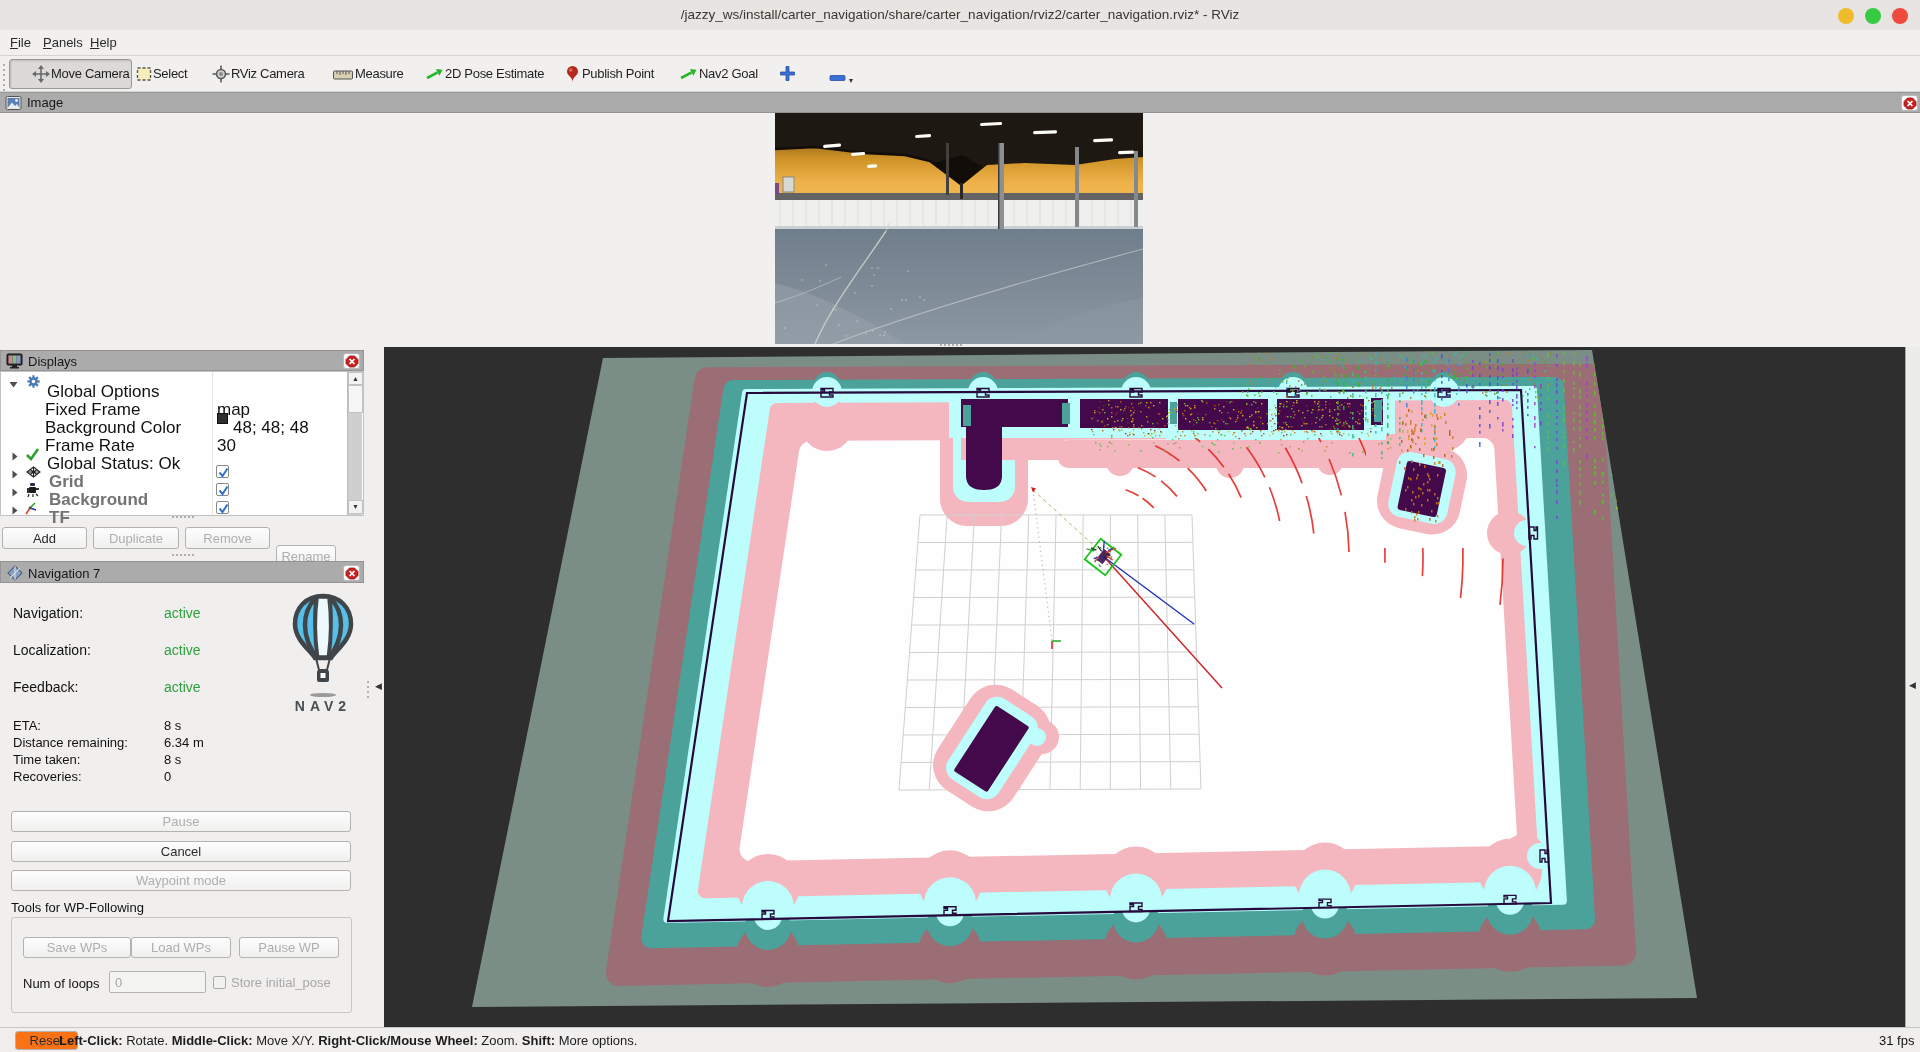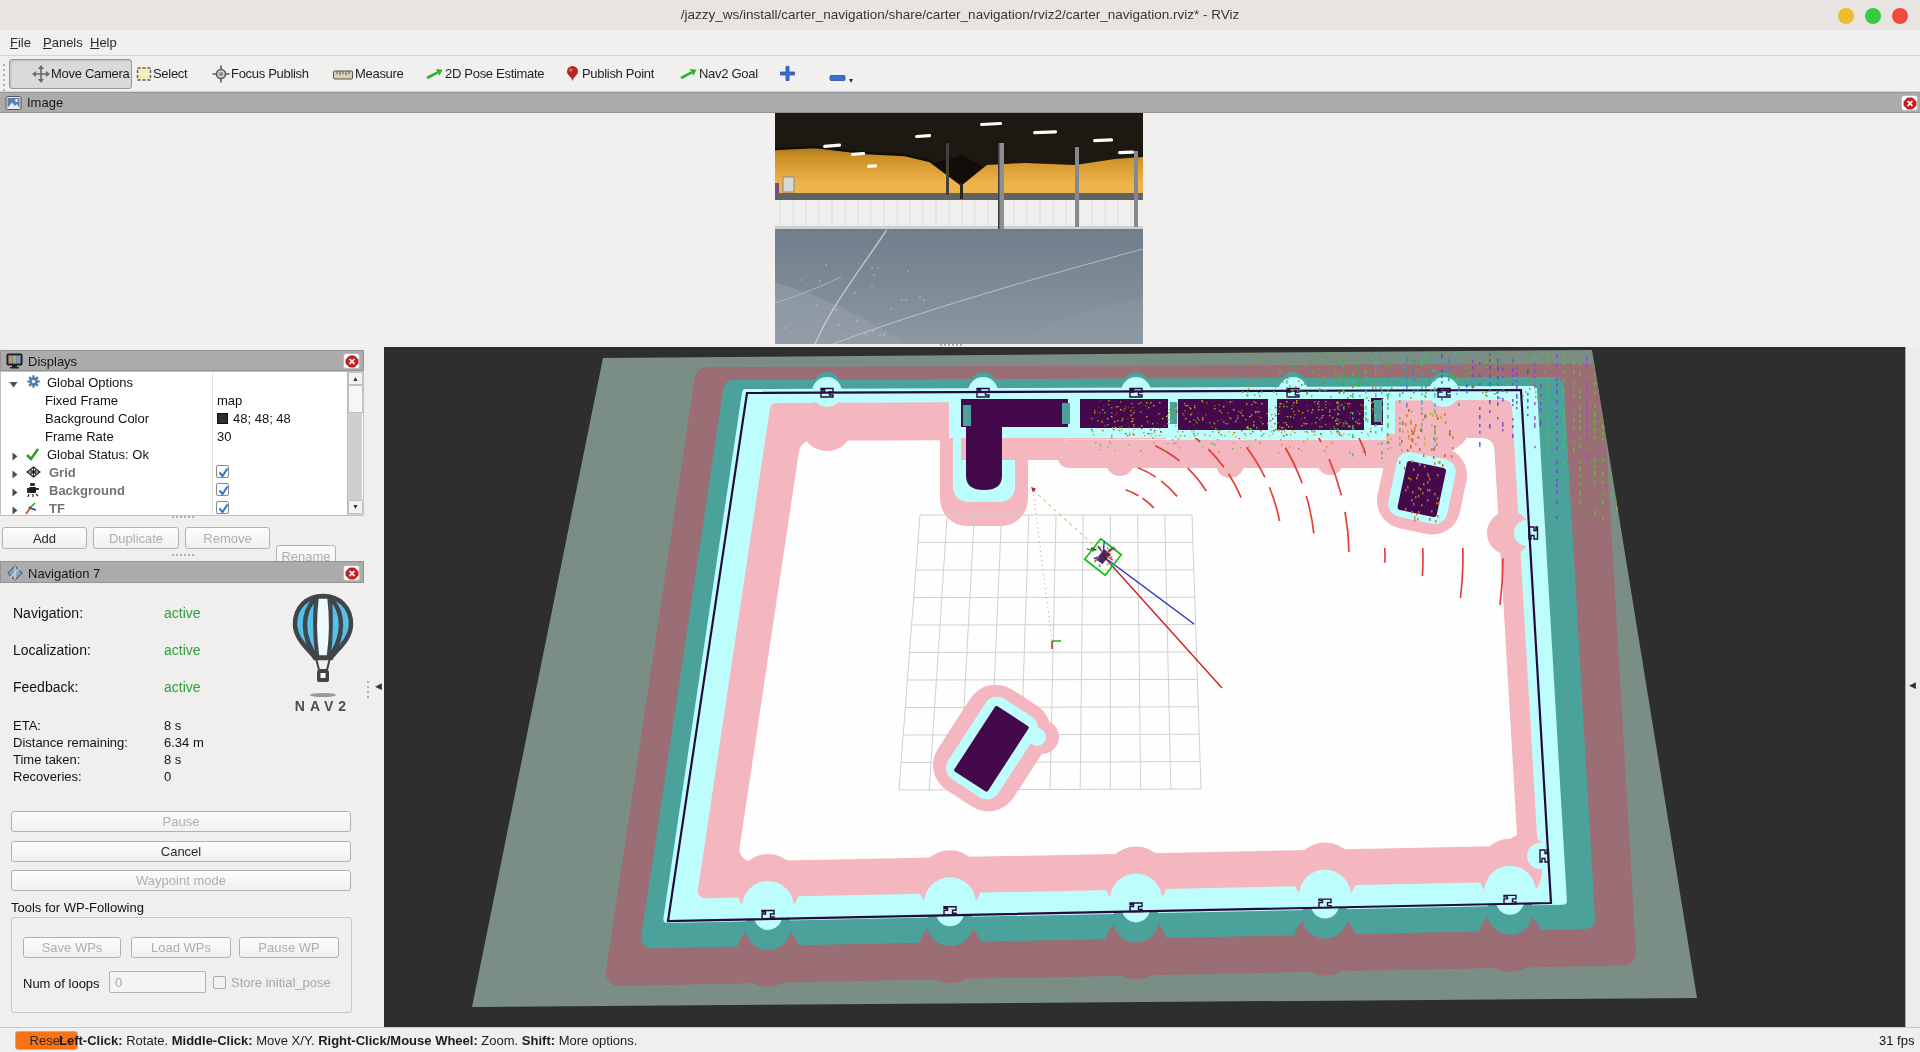--- a/index.html
+++ b/index.html
@@ -14,21 +14,21 @@
 #movecam{position:absolute;left:9px;top:3px;width:123px;height:30px;background:#dcdad8;border:1px solid #9a9894;border-radius:3px;box-shadow:inset 1px 1px 2px rgba(0,0,0,0.15)}
 #imghdr{left:0;top:92px;width:1920px;height:21px;background:#ababab;border-top:1px solid #989898;border-bottom:1px solid #939393}
 #imgarea{left:0;top:113px;width:1920px;height:234px;background:#f1f0ee}
 .phdr{position:absolute;width:364px;height:21px;background:#ababab;border:1px solid #949494}
 .phdr .txt{position:absolute;left:27px;top:3px;color:#161616}
 .closebtn{position:absolute;width:17px;height:16px;background:#fdfdfd;border:1px solid #bbb;border-radius:3px}
 .closebtn svg{position:absolute;left:1px;top:1px}
 #leftpanel{left:0;top:347px;width:384px;height:680px;background:#f0efee}
 #tree{position:absolute;left:0px;top:24px;width:364px;height:145px;background:#fff;border:1px solid #c2c2c2}
 .trow{position:absolute;left:0;height:18px;width:345px}
-.trow .lbl{position:absolute;top:2px;font-size:13px;color:#111}
+.trow .lbl{position:absolute;top:9px;font-size:17px;color:#111}
 .trow .lbl.blue{color:#737373;font-weight:bold}
 .tsep{position:absolute;left:211px;top:0;width:1px;height:143px;background:#e4e4e4}
 .cb{position:absolute;left:215px;width:13px;height:13px;background:#fff;border:1px solid #8a8a8a;border-radius:2px}
 button,.btn{font-family:"Liberation Sans",sans-serif;font-size:13px;position:absolute;background:linear-gradient(#fdfdfd,#f0f0ef);border:1px solid #b4b2b0;border-radius:3px;color:#2a2a2a;text-align:center}
 .btn.dis{color:#aeaeae}
 .navlbl{position:absolute;font-weight:normal;font-size:14px;color:#111}
 .navval{position:absolute;font-size:14px;color:#2fa040}
 .statlbl{position:absolute;font-size:13px;color:#111}
 #statusbar{left:0;top:1027px;width:1920px;height:25px;background:#f0efee;border-top:1px solid #c9c7c5}
 #rightstrip{left:1905px;top:347px;width:15px;height:680px;background:#ececeb;border-left:1px solid #a8a8a8}
@@ -70,21 +70,21 @@
         <rect x="1.5" y="2" width="13" height="12" fill="#f6eebc" stroke="#555" stroke-width="1.4" stroke-dasharray="3 2"></rect>
       </svg></div>
     <div class="tbtxt" style="left:153px">Select</div>
 <div class="abs" style="left:212px;top:9px"><svg width="18" height="18" viewBox="0 0 18 18">
         <g stroke="#5a5a5a" fill="none" stroke-width="1.6">
           <circle cx="9" cy="9" r="4.5" fill="#cfcfcf"></circle>
           <circle cx="9" cy="9" r="2" fill="#8a8a8a" stroke="none"></circle>
           <path d="M9,0.5 v4 M9,13.5 v4 M0.5,9 h4 M13.5,9 h4"></path>
         </g>
       </svg></div>
-    <div class="tbtxt" style="left:231px">Focus Publish</div>
+    <div class="tbtxt" style="left:231px">RViz Camera</div>
 <div class="abs" style="left:333px;top:13px"><svg width="20" height="12" viewBox="0 0 20 12">
         <rect x="0.5" y="2" width="19" height="8" rx="1" fill="#d8d2b2" stroke="#555"></rect>
         <path d="M4,2 v3 M7,2 v4 M10,2 v3 M13,2 v4 M16,2 v3" stroke="#555" stroke-width="1"></path>
       </svg></div>
     <div class="tbtxt" style="left:355px">Measure</div>
 <div class="abs" style="left:424px;top:9px"><svg width="20" height="18" viewBox="0 0 20 18">
         <g transform="rotate(-28 10 9)">
           <rect x="2" y="8" width="12" height="2.6" fill="#28b428"></rect>
           <polygon points="14,5.5 19.5,9.2 14,13" fill="#28b428"></polygon>
         </g>
@@ -1837,21 +1837,21 @@
     <div class="statlbl" style="left:164px;top:388px">6.34 m</div>
 <div class="statlbl" style="left:13px;top:405px">Time taken:</div>
     <div class="statlbl" style="left:164px;top:405px">8 s</div>
 <div class="statlbl" style="left:13px;top:422px">Recoveries:</div>
     <div class="statlbl" style="left:164px;top:422px">0</div>
 <button class="abs btn dis" style="left:11px;top:464px;width:340px;height:21px">Pause</button>
 <button class="abs" style="left:11px;top:494px;width:340px;height:21px">Cancel</button>
 <button class="abs btn dis" style="left:11px;top:523px;width:340px;height:21px">Waypoint mode</button>
 <div class="statlbl" style="left:11px;top:553px">Tools for WP-Following</div>
 <div class="gb" style="left:11px;top:570px;width:341px;height:96px"></div>
-<button class="abs btn dis" style="left:23px;top:590px;width:98px;height:21px">Save WPs</button>
+<button class="abs btn dis" style="left:23px;top:590px;width:108px;height:21px">Save WPs</button>
 <button class="abs btn dis" style="left:131px;top:590px;width:100px;height:21px">Load WPs</button>
 <button class="abs btn dis" style="left:239px;top:590px;width:100px;height:21px">Pause WP</button>
 <div class="statlbl" style="left:23px;top:629px">Num of loops</div>
 <div class="abs" style="left:109px;top:624px;width:97px;height:22px;background:#f4f4f3;border:1px solid #b5b3b1;border-radius:2px;color:#a8a8a8;padding:3px 5px">0</div>
 <div class="abs" style="left:213px;top:629px;width:13px;height:13px;background:#f2f2f1;border:1px solid #aaa;border-radius:2px"></div>
 <div class="abs" style="left:231px;top:628px;color:#a8a8a8">Store initial_pose</div>
 <div class="vgrip" style="left:367px;top:334px">
       <i></i>
       <i></i>
       <i></i>

